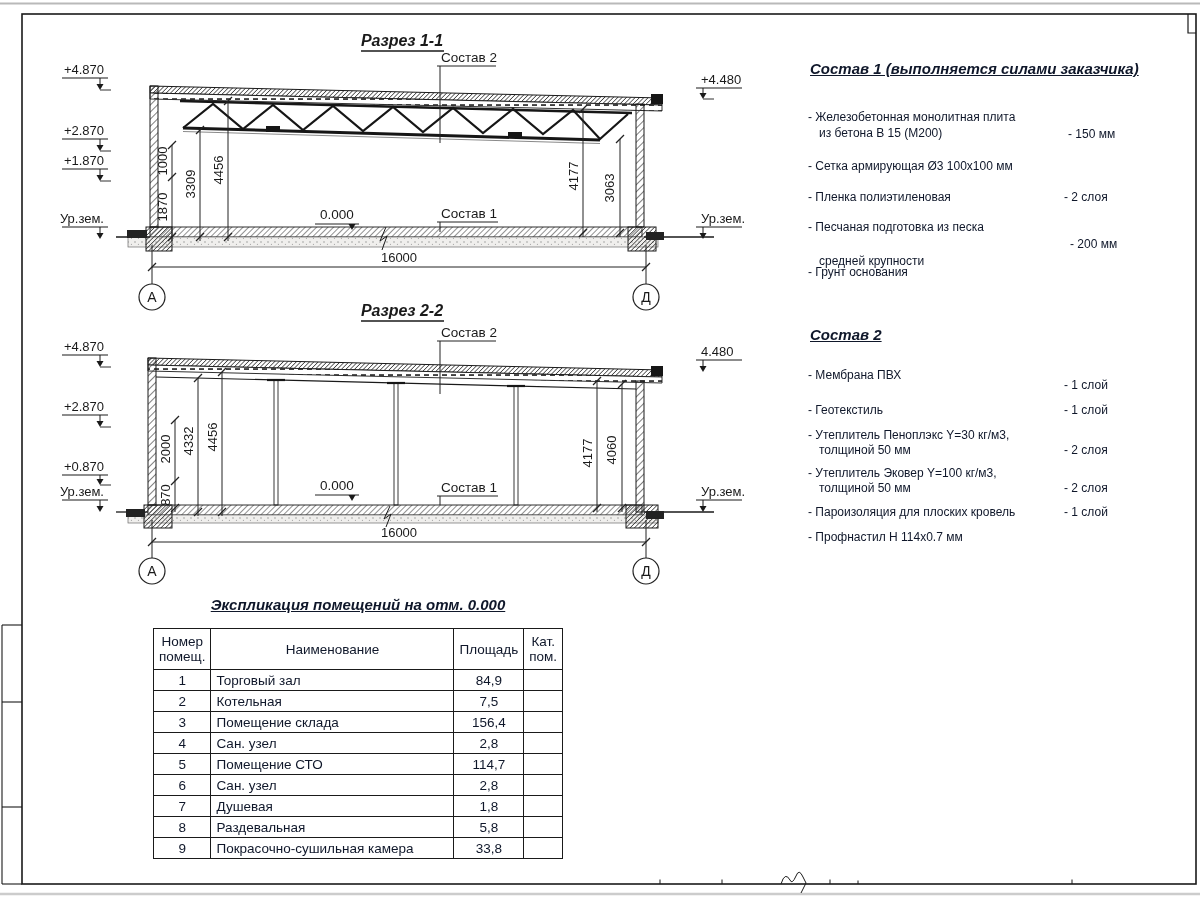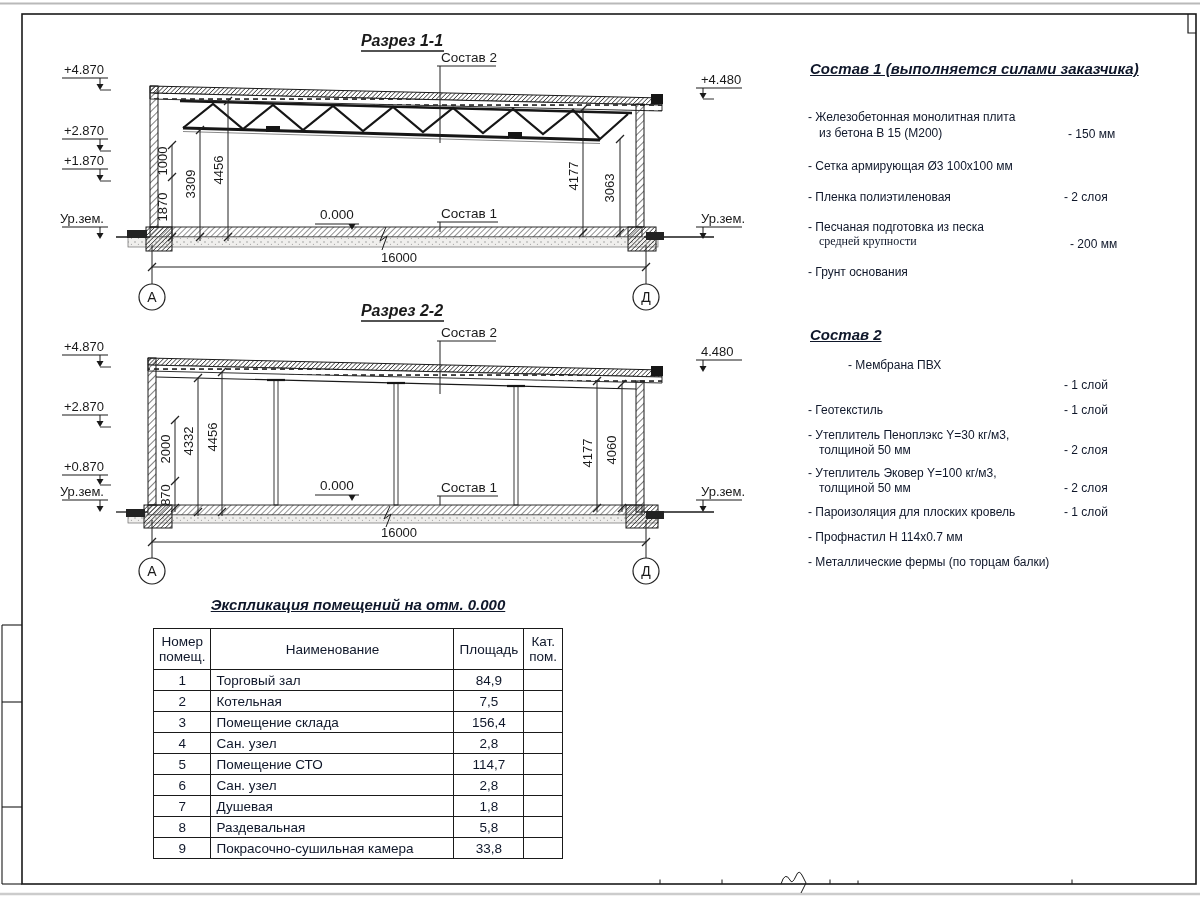--- a/index.html
+++ b/index.html
@@ -317,39 +317,38 @@
 </svg>
 
   <div class="panel-title" style="left:810px;top:60px;width:350px;">Состав 1 (выполняется силами заказчика)</div>
   <div class="abs" style="left:808px;top:109px;">- Железобетонная  монолитная плита</div>
   <div class="abs cont" style="left:808px;top:125px;">из бетона В 15 (М200)</div>
   <div class="abs" style="left:1068px;top:126px;text-align:center;">- 150 мм</div>
   <div class="abs" style="left:808px;top:158px;">- Сетка армирующая Ø3 100х100 мм</div>
   <div class="abs" style="left:808px;top:189px;">- Пленка полиэтиленовая</div>
   <div class="abs" style="left:1064px;top:189px;">-  2 слоя</div>
   <div class="abs" style="left:808px;top:219px;">- Песчаная подготовка из песка</div>
-  <div class="abs cont" style="left:808px;top:233px;font-family:Liberation Serif, serif;">средней крупности</div>
+  <div class="abs cont" style="left:808px;top:253px;">средней крупности</div>
   <div class="abs" style="left:1070px;top:236px;">- 200 мм</div>
   <div class="abs" style="left:808px;top:264px;">- Грунт основания</div>
 
   <div class="panel-title" style="left:810px;top:326px;width:350px;">Состав 2</div>
-  <div class="abs" style="left:808px;top:357px;margin-left:40px;">- Мембрана ПВХ</div>
+  <div class="abs" style="left:808px;top:367px;">- Мембрана ПВХ</div>
   <div class="abs" style="left:1064px;top:377px;">- 1 слой</div>
   <div class="abs" style="left:808px;top:402px;">- Геотекстиль</div>
   <div class="abs" style="left:1064px;top:402px;">- 1 слой</div>
   <div class="abs" style="left:808px;top:427px;">- Утеплитель Пеноплэкс Y=30 кг/м3,</div>
   <div class="abs cont" style="left:808px;top:442px;">толщиной 50 мм</div>
   <div class="abs" style="left:1064px;top:442px;">- 2 слоя</div>
   <div class="abs" style="left:808px;top:465px;">- Утеплитель Эковер Y=100 кг/м3,</div>
   <div class="abs cont" style="left:808px;top:480px;">толщиной 50 мм</div>
   <div class="abs" style="left:1064px;top:480px;">- 2 слоя</div>
   <div class="abs" style="left:808px;top:504px;">- Пароизоляция для плоских кровель</div>
   <div class="abs" style="left:1064px;top:504px;">- 1 слой</div>
   <div class="abs" style="left:808px;top:529px;">- Профнастил Н 114х0.7 мм</div>
-  <div class="abs" style="left:808px;top:554px;">- Металлические фермы (по торцам балки)</div>
 
   <div class="tbl-title">Экспликация помещений на отм. 0.000</div>
   <table class="expl">
     <colgroup>
         <col style="width:44px">
         <col style="width:243px">
         <col style="width:58px">
         <col style="width:32px">
       </colgroup>
     <tbody>

